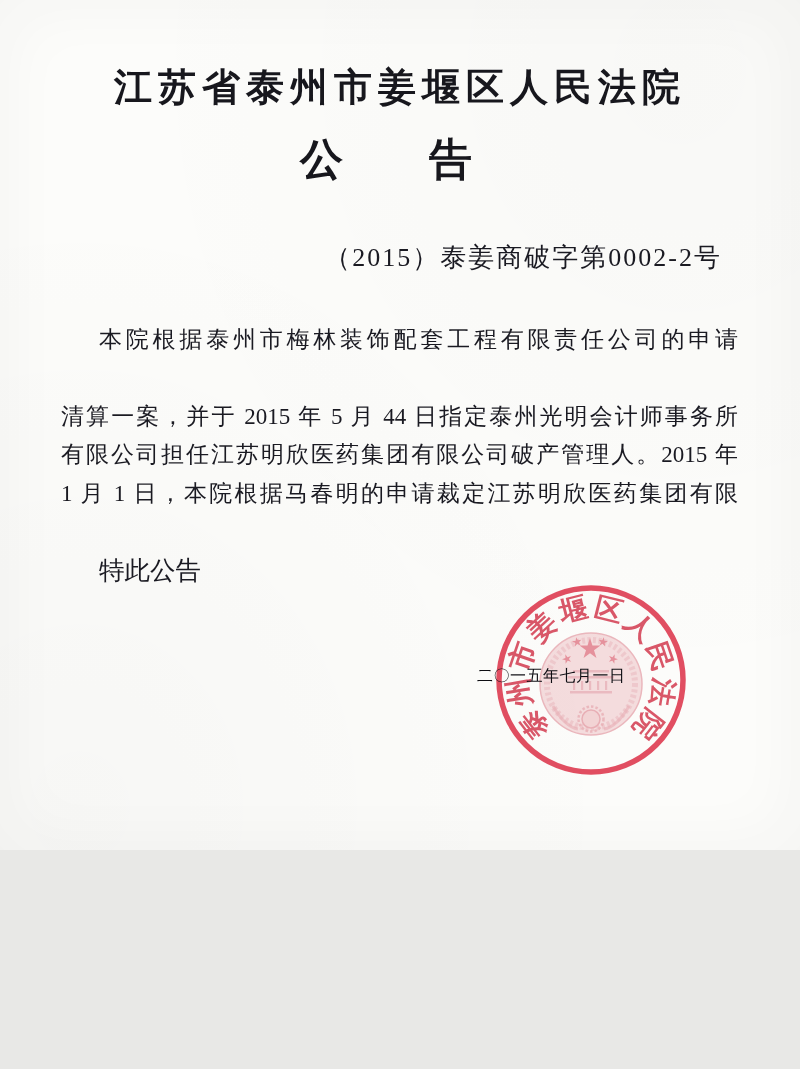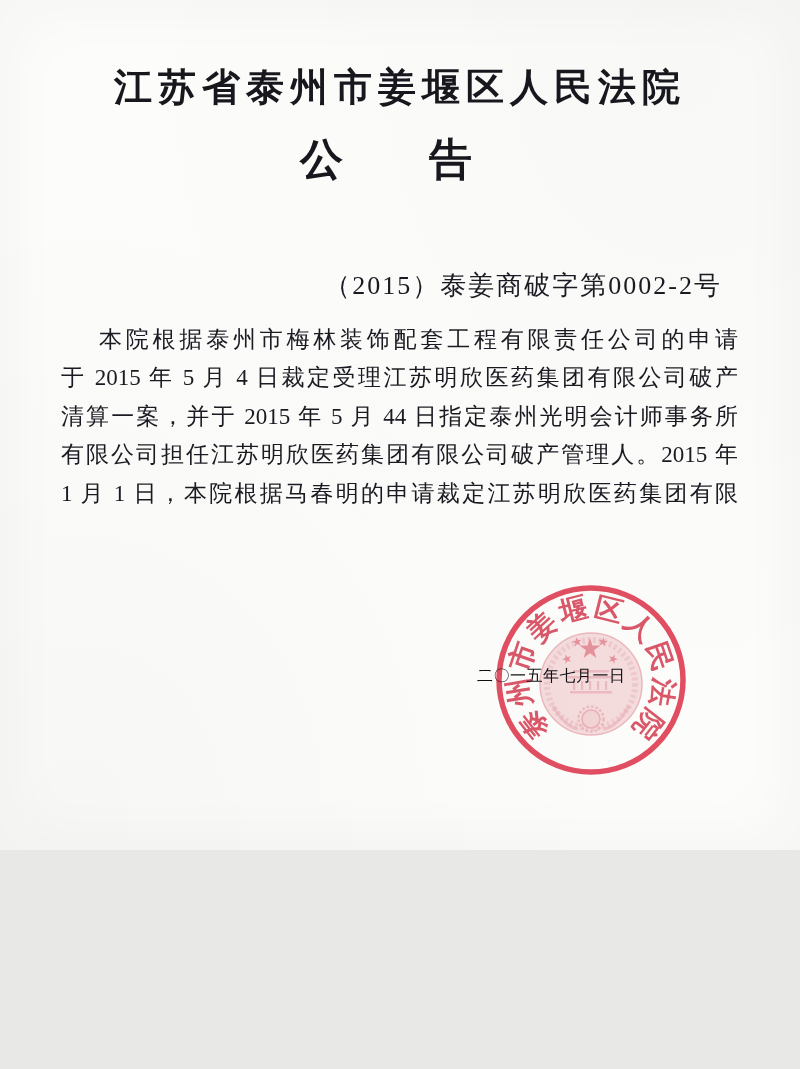--- a/index.html
+++ b/index.html
@@ -17,21 +17,21 @@
     position:absolute;top:62px;left:0;width:100%;
     text-align:center;font-size:38px;font-weight:bold;
     letter-spacing:6px;white-space:nowrap;
   }
   .doc-title{
     position:absolute;top:131px;left:-14px;width:100%;
     text-align:center;font-size:43px;font-weight:bold;
   }
   .case-number{
     position:absolute;top:240px;right:78px;
-    font-size:26px;letter-spacing:2px;color:#1a1a22;margin-top:28px;
+    font-size:26px;letter-spacing:2px;color:#1a1a22;
   }
   .bline{
     position:absolute;left:61px;width:677px;height:39px;
     font-size:23px;line-height:38px;color:#1a1a22;
     text-align:justify;text-align-last:justify;
   }
   .bline.indent{ text-indent:38px; }
   .bline.plain{ text-align:left;text-align-last:auto; }
   .closing{
     position:absolute;left:99px;top:552px;
@@ -56,25 +56,25 @@
 
 <div class="page">
 
   <div class="court-name">江苏省泰州市姜堰区人民法院</div>
 
   <div class="doc-title">公　　告</div>
 
   <div class="case-number">（2015）泰姜商破字第0002-2号</div>
 
   <div class="bline indent" style="top:321px">本院根据泰州市梅林装饰配套工程有限责任公司的申请</div>
-  <div class="bline" style="top:359px">于 2015 年 5 月 4 日裁定受理江苏明欣医药集团有限公司破产</div>
   <div class="bline" style="top:398px">清算一案，并于 2015 年 5 月 44 日指定泰州光明会计师事务所</div>
   <div class="bline" style="top:436px">有限公司担任江苏明欣医药集团有限公司破产管理人。2015 年</div>
   <div class="bline" style="top:475px">1 月 1 日，本院根据马春明的申请裁定江苏明欣医药集团有限</div>
 
+  <div class="closing">特此公告</div>
 
   <div class="seal-wrap">
     <svg width="204" height="204" viewBox="0 0 204 204">
       <defs>
         <path id="star" d="M0,-11 L2.47,-3.4 L10.46,-3.4 L3.99,1.3 L6.47,8.9 L0,4.2 L-6.47,8.9 L-3.99,1.3 L-10.46,-3.4 L-2.47,-3.4 Z"></path>
       </defs>
 
       <circle cx="102" cy="102" r="92" fill="none" stroke="#e13c52" stroke-width="5.5" opacity="0.9"></circle>
 
       <g opacity="0.72">

